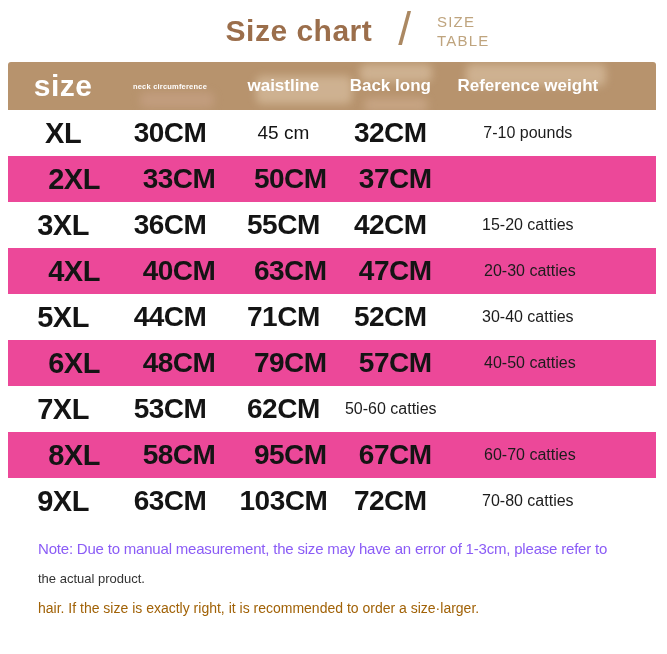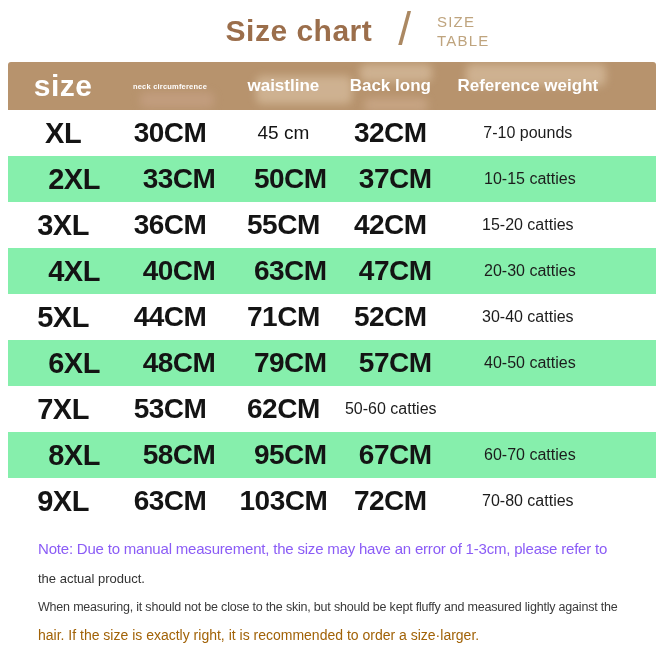--- a/index.html
+++ b/index.html
@@ -77,21 +77,21 @@
     border-radius: 6px;
     z-index: 1;
   }
   .smudge.s1 { left: 132px; top: 30px; width: 74px; height: 16px; background: rgba(214,176,158,0.35); }
   .smudge.s2 { left: 248px; top: 14px; width: 96px; height: 28px; }
   .smudge.s3 { left: 352px; top: 2px;  width: 72px; height: 18px; }
   .smudge.s4 { left: 458px; top: 2px;  width: 140px; height: 22px; }
   .smudge.s5 { left: 356px; top: 36px; width: 64px; height: 14px; background: rgba(222,190,165,0.4); }
 
   .tr { height: 46px; background: #ffffff; }
-  .tr.alt { background: #86efac; padding-left: 12px; }
+  .tr.alt { background: #ec4899; padding-left: 12px; }
   .td {
     color: #141414;
     font-weight: bold;
     font-size: 28px;
     letter-spacing: -0.5px;
     white-space: nowrap;
   }
   .td.c0 { font-size: 29px; }
   .td.c4 {
     font-weight: 400;
@@ -155,21 +155,20 @@
       <div class="td c2 regular-cm">45 cm</div>
       <div class="td c3">32CM</div>
       <div class="td c4">7-10 pounds</div>
     </div>
 
     <div class="tr alt">
       <div class="td c0">2XL</div>
       <div class="td c1">33CM</div>
       <div class="td c2">50CM</div>
       <div class="td c3">37CM</div>
-      <div class="td c4">10-15 catties</div>
     </div>
 
     <div class="tr">
       <div class="td c0">3XL</div>
       <div class="td c1">36CM</div>
       <div class="td c2">55CM</div>
       <div class="td c3">42CM</div>
       <div class="td c4">15-20 catties</div>
     </div>
 
@@ -218,17 +217,16 @@
       <div class="td c2">103CM</div>
       <div class="td c3">72CM</div>
       <div class="td c4">70-80 catties</div>
     </div>
 
   </div>
 
   <div class="notes">
     <div class="note-line note-1">Note: Due to manual measurement, the size may have an error of 1-3cm, please refer to</div>
     <div class="note-line note-2">the actual product.</div>
-    <div class="note-line note-3">When measuring, it should not be close to the skin, but should be kept fluffy and measured lightly against the</div>
     <div class="note-line note-4">hair. If the size is exactly right, it is recommended to order a size·larger.</div>
   </div>
 
 </div>
 
 </body></html>

